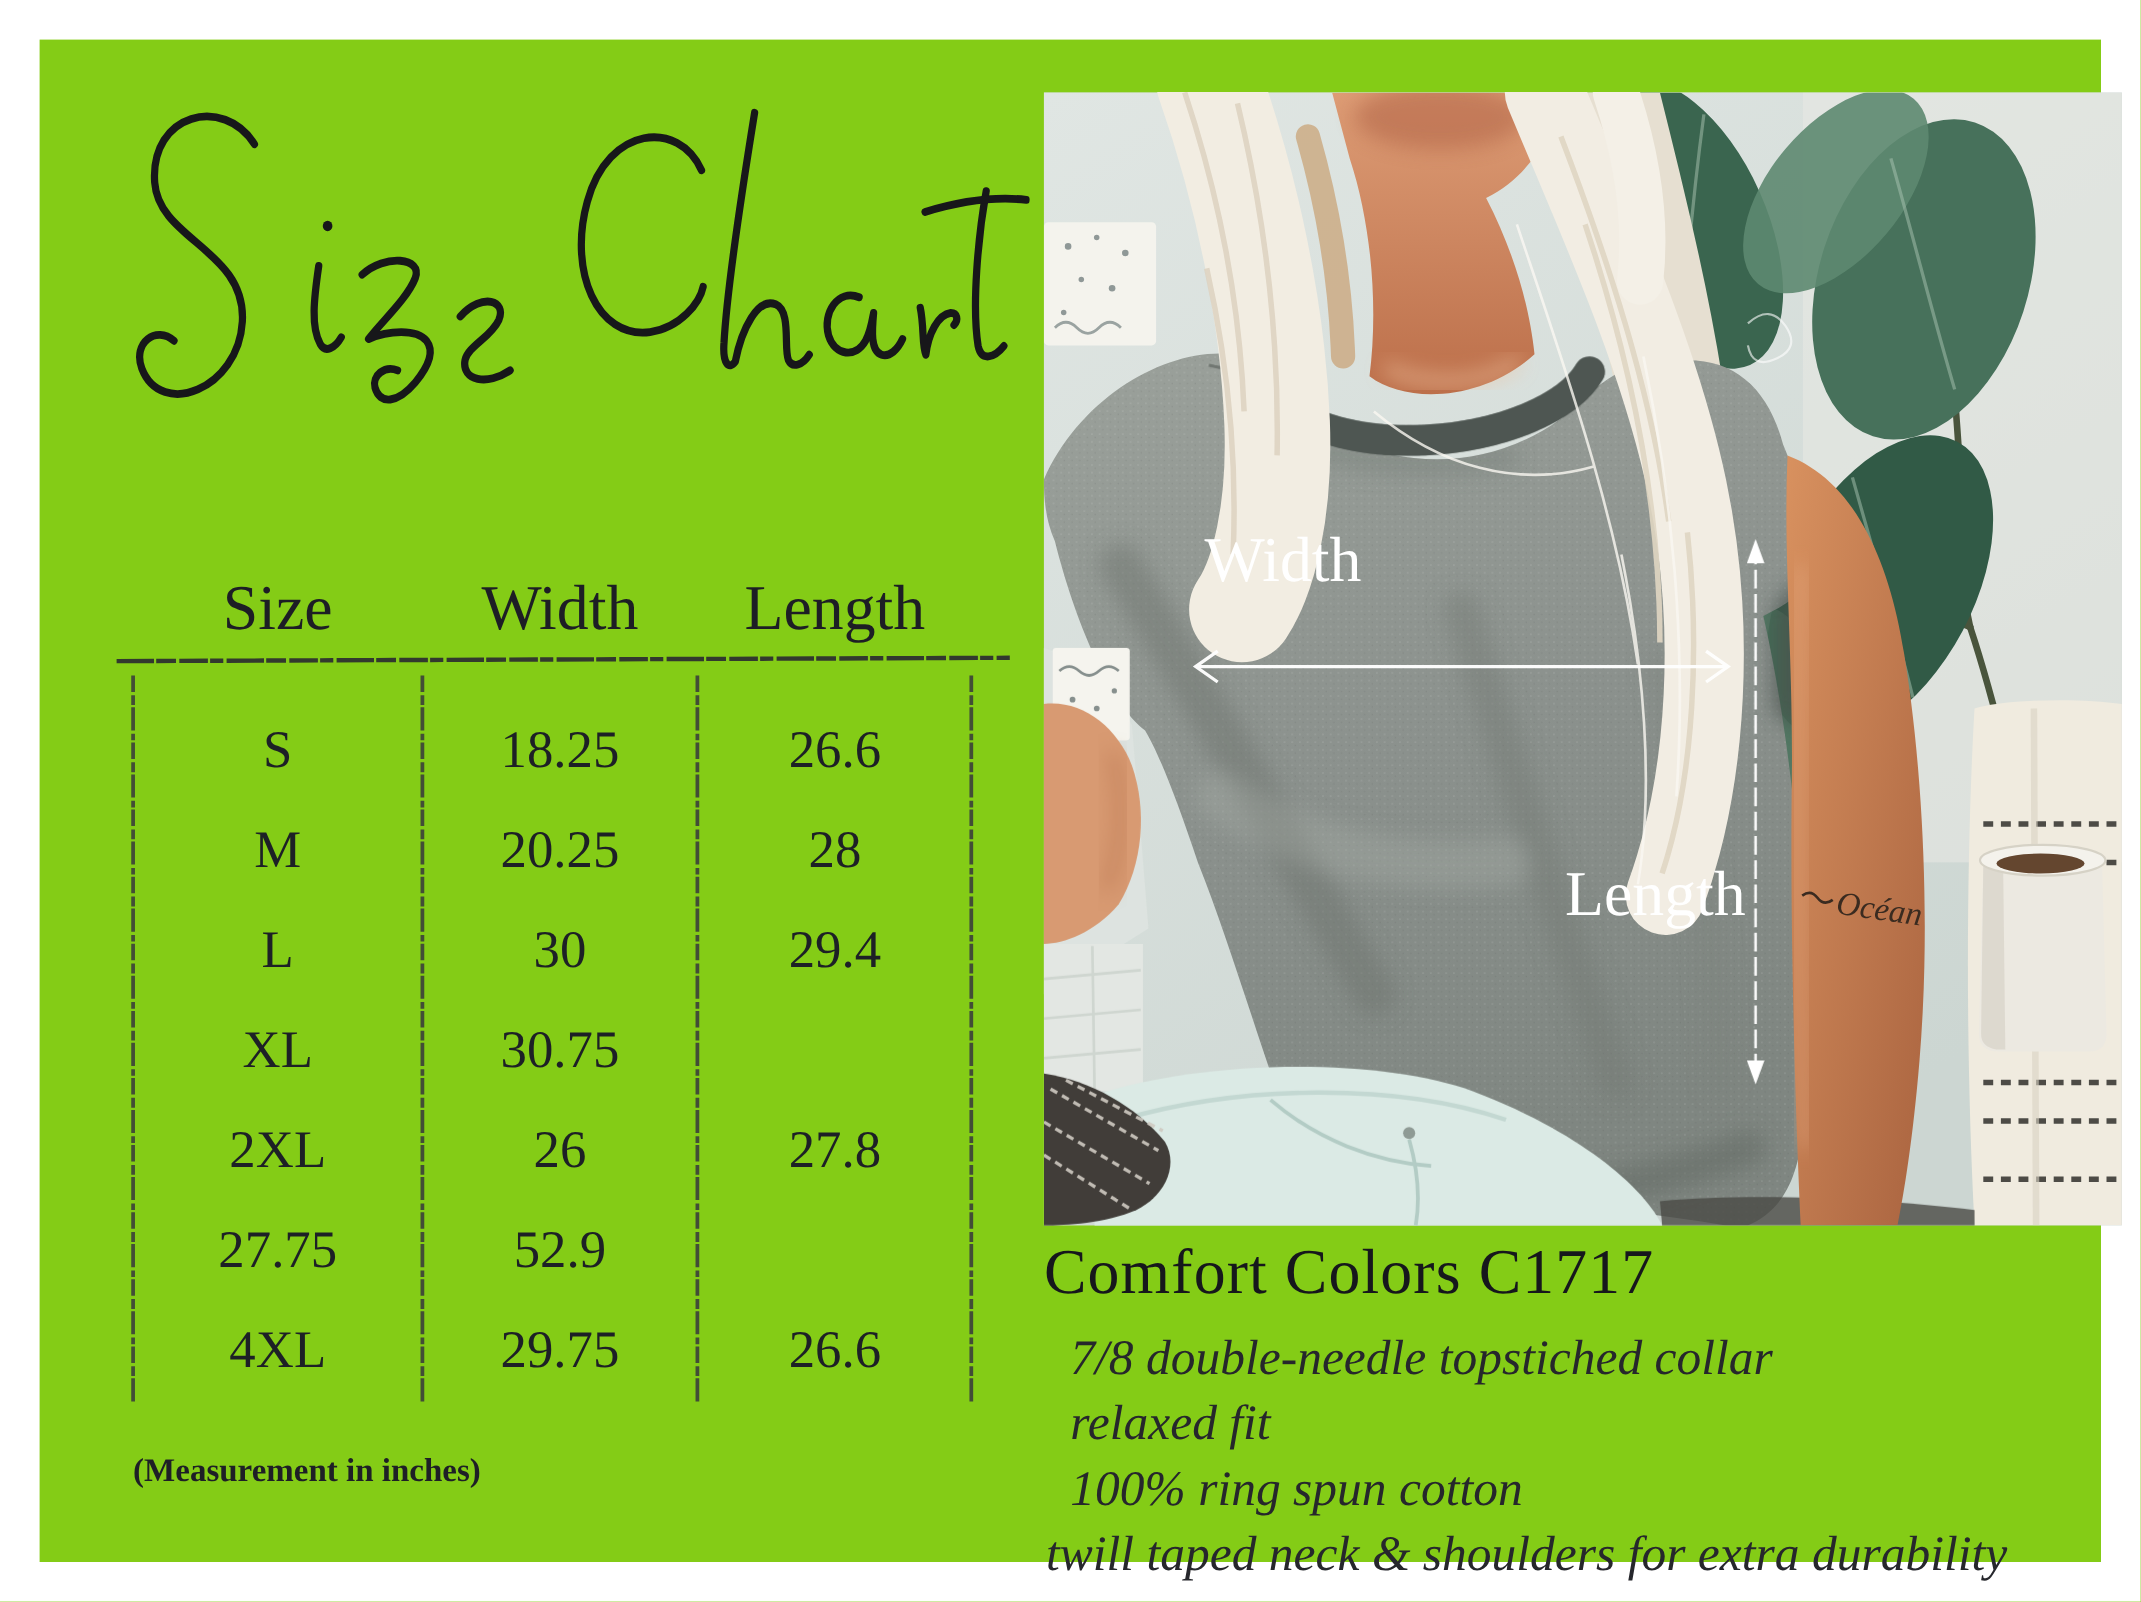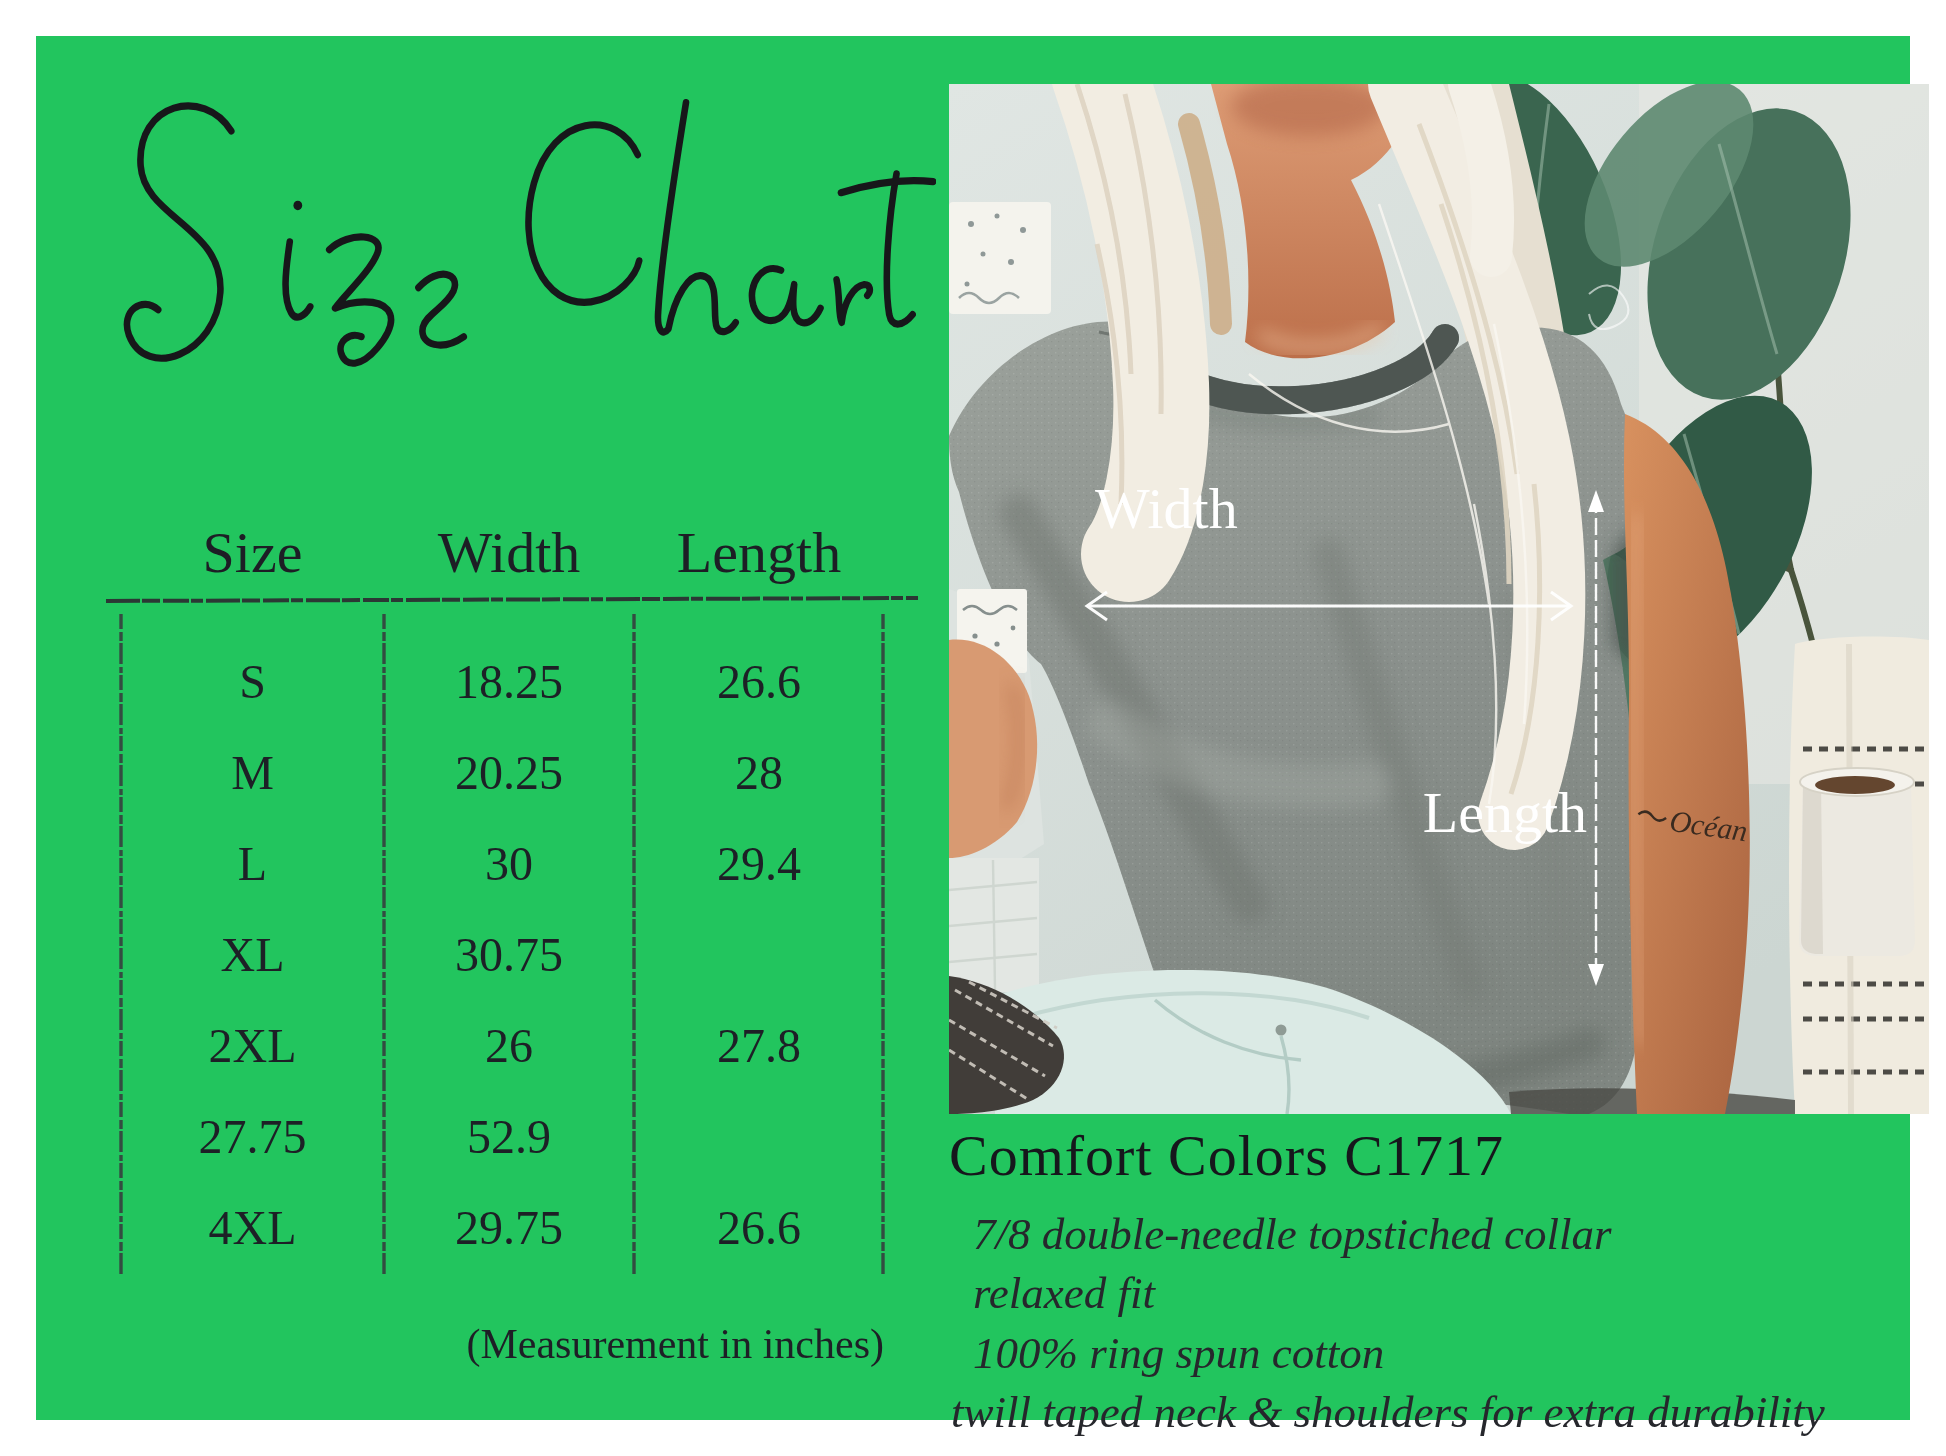--- a/index.html
+++ b/index.html
@@ -4,39 +4,39 @@
 <style>
   html,body{margin:0;padding:0;}
   body{
     width:1946px;height:1456px;position:relative;overflow:hidden;
     background:#ffffff;
     font-family:"Liberation Serif", serif;
   }
   .sr-only{position:absolute;width:1px;height:1px;overflow:hidden;clip:rect(0 0 0 0);white-space:nowrap;}
   .card{
     position:absolute;left:36px;top:36px;width:1874px;height:1384px;
-    background:#22c55e;
+    background:#84cc16;
   }
   
   .title-script{position:absolute;left:52px;top:46px;width:848px;height:348px;}
   
   .table-lines{position:absolute;left:60px;top:460px;width:830px;height:792px;}
   .tbl-head{
     position:absolute;left:85px;top:468px;width:763px;height:96px;
     display:grid;grid-template-columns:263px 250px 250px;align-items:center;
     font-size:58px;color:#1d1e25;text-align:center;
   }
   .tbl-rows{position:absolute;left:85px;top:600px;width:763px;}
   .tbl-row{
     display:grid;grid-template-columns:263px 250px 250px;height:91px;
     align-items:center;text-align:center;font-size:48px;color:#1d2026;
   }
   .measure-note{
-    position:absolute;left:85px;top:1284px;width:763px;text-align:right;
-    font-size:42px;color:#1e1f26;
+    position:absolute;left:85px;top:1284px;width:763px;text-align:left;
+    font-size:30px;color:#1e1f26;font-weight:bold;
   }
   
   .photo{
     position:absolute;left:913px;top:48px;width:980px;height:1030px;
     overflow:hidden;background:#d9e0de;
   }
   .photo svg{display:block;width:100%;height:100%;}
   
   .product{position:absolute;left:913px;top:1086px;width:1010px;}
   .product-name{

